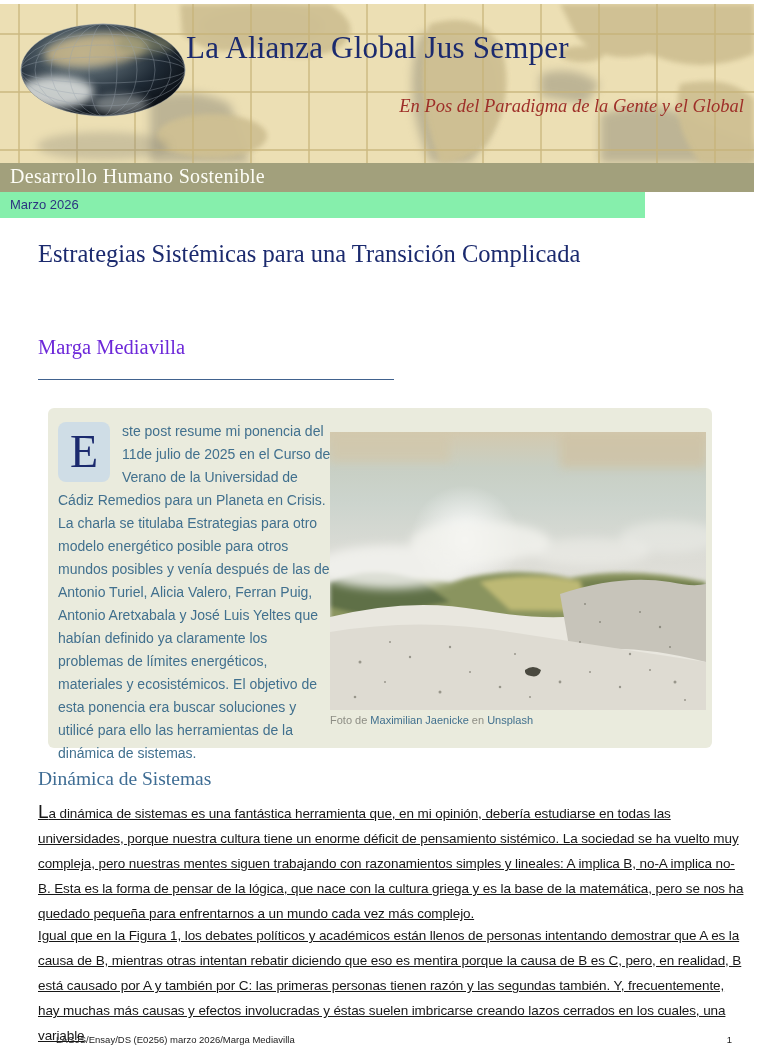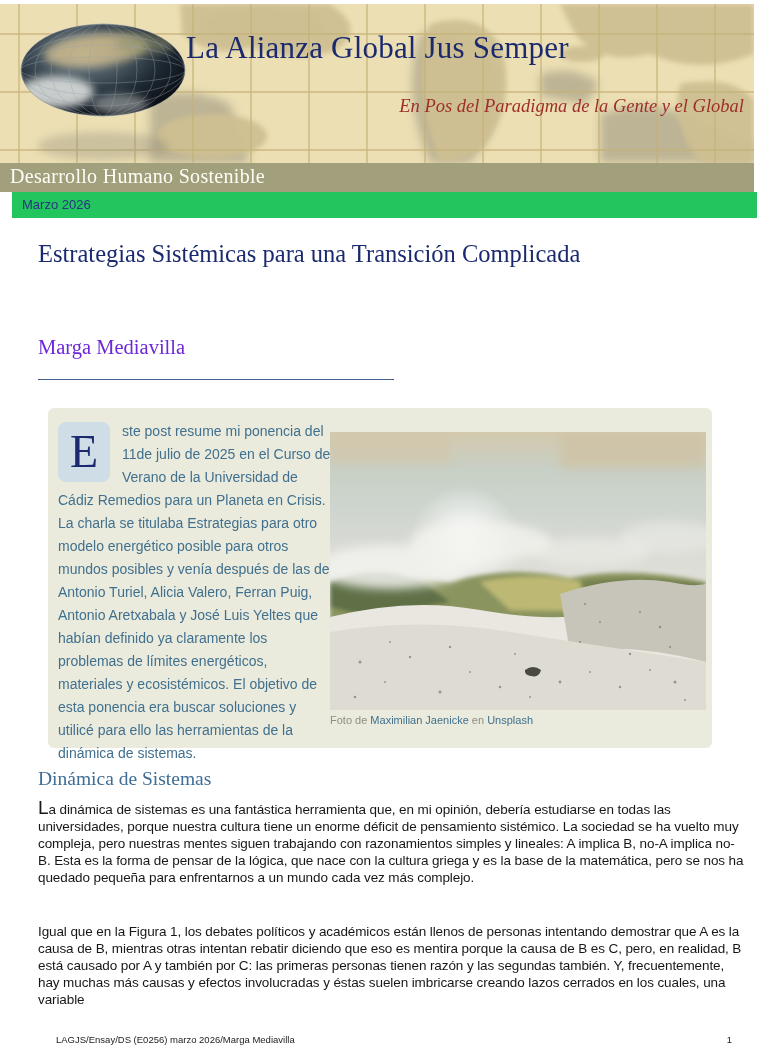--- a/index.html
+++ b/index.html
@@ -12,21 +12,21 @@
   .globe{position:absolute;left:8px;top:8px;}
   .brand-title{position:absolute;right:8px;top:26px;width:560px;text-align:left;
       font-family:"Liberation Serif",serif;font-size:31px;color:#1b2a6e;letter-spacing:.2px;}
   .brand-tagline{position:absolute;right:10px;top:92px;width:560px;text-align:right;
       font-family:"Liberation Serif",serif;font-style:italic;font-size:18.5px;color:#9e2f28;}
 
   
   .banner-bar{position:absolute;left:0;top:163px;width:754px;height:29px;background:#a2a07c;}
   .banner-bar .label{position:absolute;left:10px;top:2px;font-family:"Liberation Serif",serif;
       font-size:20px;color:#fdfdf6;letter-spacing:.3px;}
-  .issue-bar{position:absolute;left:0;top:192px;width:745px;height:26px;background:#22c55e;margin-left:12px;}
+  .issue-bar{position:absolute;left:0;top:192px;width:645px;height:26px;background:#86efac;}
   .issue-date{position:absolute;left:10px;top:5px;font-size:13px;color:#2c3480;}
   .issue-series{position:absolute;right:8px;top:5px;font-size:13px;color:#2c3480;letter-spacing:.1px;}
 
   
   .article-title{position:absolute;left:38px;top:240px;width:700px;
       font-family:"Liberation Serif",serif;font-size:24.5px;color:#1b2a6e;}
   .article-author{position:absolute;left:38px;top:336px;
       font-family:"Liberation Serif",serif;font-size:20.5px;color:#6d28d9;}
   .author-rule{position:absolute;left:38px;top:379px;width:356px;height:0;
       border-top:1.6px solid #41628e;}
@@ -41,21 +41,21 @@
       font-family:"Liberation Serif",serif;font-size:46px;color:#1b2a6e;}
   .intro-figure{position:absolute;left:282px;top:24px;width:376px;height:278px;}
   .intro-figure svg{display:block;}
   .photo-caption{position:absolute;left:282px;top:306px;font-size:11px;color:#8d8d84;}
   .photo-caption .cap-link{color:#41708e;cursor:pointer;}
 
   
   .section-heading{position:absolute;left:38px;top:768px;
       font-family:"Liberation Serif",serif;font-size:19.5px;color:#3f6d94;}
   .body-para{position:absolute;left:38px;width:708px;margin:0;
-      font-size:13.5px;line-height:17px;color:#171717;letter-spacing:-0.1px;}
+      font-size:13.5px;line-height:25px;color:#171717;letter-spacing:-0.1px;text-decoration:underline;}
   .para-1{top:799px;}
   .para-1::first-letter{font-size:19px;}
   .para-2{top:923px;}
 
   
   .footer-left{position:absolute;left:38px;top:1034px;font-size:9.5px;color:#222;margin-left:18px;}
   .footer-page{position:absolute;right:28px;top:1034px;font-size:9.5px;color:#222;}
 </style>
 </head>
 <body>

